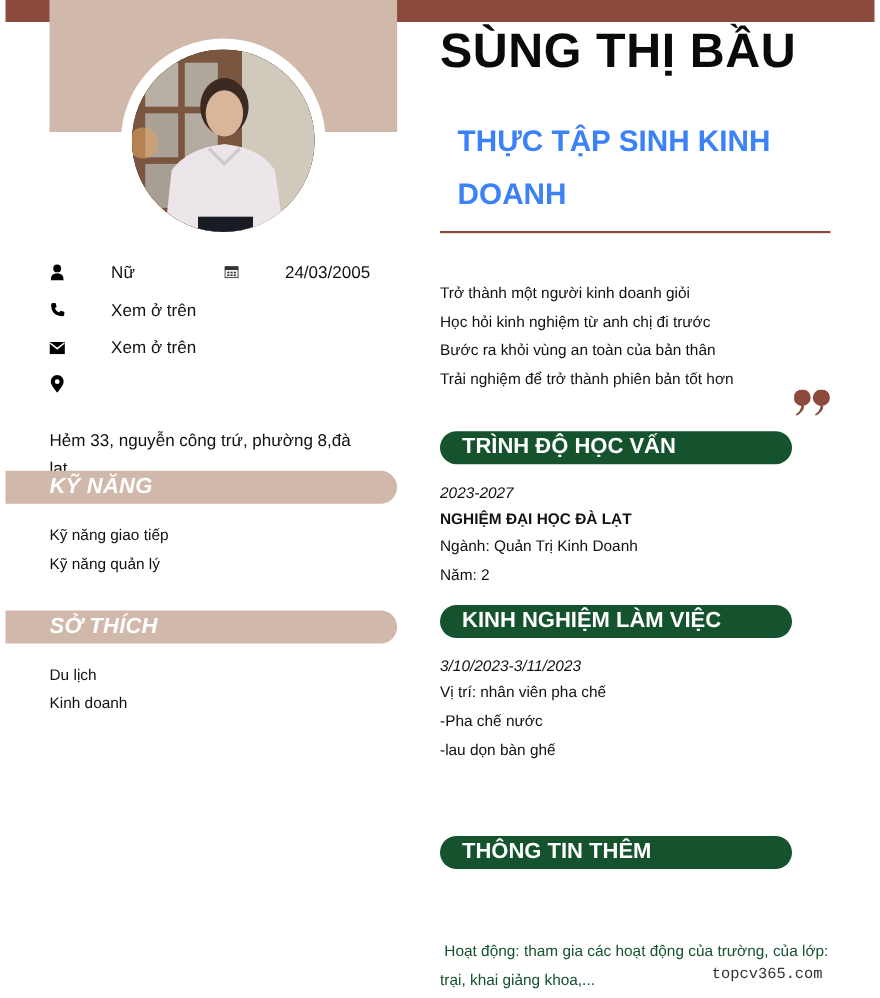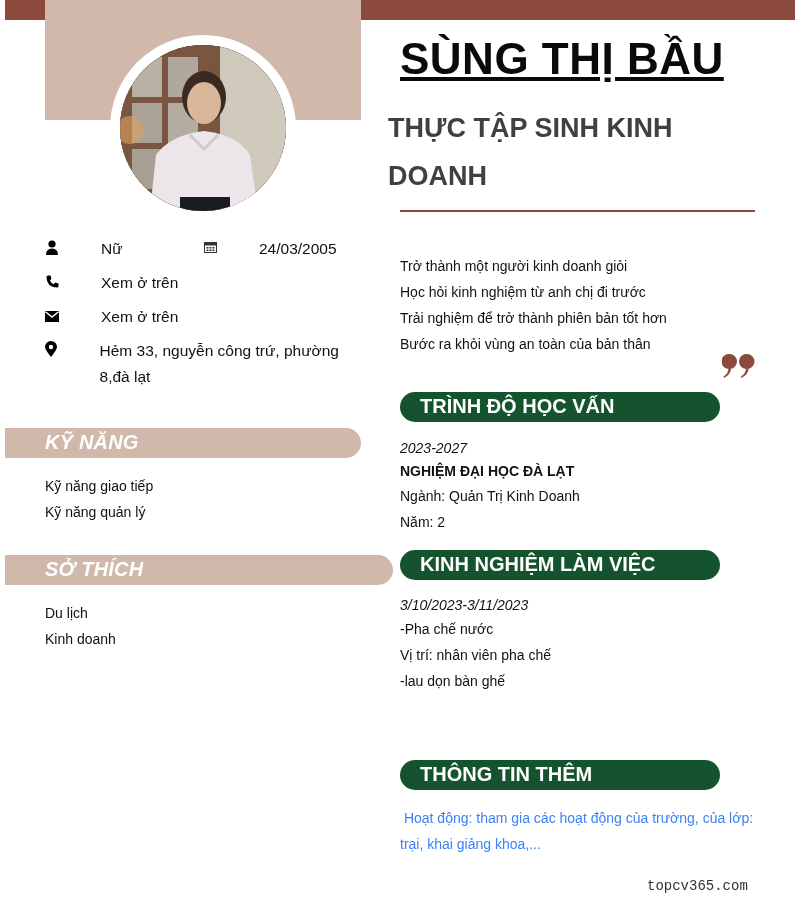--- a/index.html
+++ b/index.html
@@ -24,42 +24,42 @@
 
   
   .l-head { position: absolute; left: 5px; width: 356px; height: 30px; background: #d0b8aa;
             border-radius: 0 15px 15px 0; }
   .l-head span { position: absolute; left: 40px; top: 3px; color: #ffffff; font-weight: bold;
                  font-size: 20px; letter-spacing: 0.2px; font-style: italic; }
   .l-list { position: absolute; left: 45px; font-size: 14px; color: #111; }
   .l-list div { height: 26px; line-height: 26px; }
 
   
-  .name { position: absolute; left: 400px; top: 34px; font-size: 44px; font-weight: bold; color: #0a0a0a;
-          letter-spacing: 0.5px; text-decoration: underline; }
-  .title { position: absolute; left: 388px; top: 104px; width: 330px; font-size: 27px; font-weight: bold;
-           line-height: 48px; color: #404040; }
+  .name { position: absolute; left: 400px; top: 22px; font-size: 44px; font-weight: bold; color: #0a0a0a;
+          letter-spacing: 0.5px; }
+  .title { position: absolute; left: 416px; top: 104px; width: 330px; font-size: 27px; font-weight: bold;
+           line-height: 48px; color: #3b82f6; }
   .divider { position: absolute; left: 400px; top: 210px; width: 355px; height: 2px; background: #8b4a3c; }
 
   .objective { position: absolute; left: 400px; top: 253px; font-size: 14px; color: #111; }
   .objective div { height: 26px; line-height: 26px; }
   .quote { position: absolute; left: 722px; top: 340px; color: #8b4a3c; font-size: 62px; font-weight: bold;
            font-family: "DejaVu Serif", serif; line-height: 60px; letter-spacing: -4px; }
 
   .r-head { position: absolute; left: 400px; width: 320px; height: 30px; background: #14532d;
             border-radius: 15px; }
   .r-head span { position: absolute; left: 20px; top: 3px; color: #ffffff; font-weight: bold;
                  font-size: 20px; }
 
   .r-block { position: absolute; left: 400px; font-size: 14px; color: #111; }
   .r-block div { height: 26px; line-height: 26px; }
   .r-block .it { font-style: italic; height: 22px; line-height: 22px; }
   .r-block .bold { font-weight: bold; height: 24px; line-height: 24px; }
 
-  .extra { position: absolute; left: 400px; top: 805px; width: 360px; font-size: 14px; line-height: 26px; color: #3b82f6; }
+  .extra { position: absolute; left: 400px; top: 851px; width: 360px; font-size: 14px; line-height: 26px; color: #14532d; }
   .footer { position: absolute; left: 647px; top: 878px; font-family: "Liberation Mono", "DejaVu Sans Mono", monospace;
             font-size: 14px; color: #333; }
 </style>
 </head>
 <body>
 
 <div class="top-bar"></div>
 <div class="photo-bg"></div>
 <div class="avatar-ring"></div>
 <div class="avatar" title="Ảnh đại diện">
@@ -118,56 +118,56 @@
   </div>
   <div class="c-row" style="left:0;top:68px;">
     <span class="ic">
       <svg width="14" height="11" viewBox="0 0 14 11" style="margin-top:3px">
           <path d="M0 0 L14 0 L14 11 L0 11 Z" fill="#000"></path>
           <path d="M0.5 0.8 L7 6 L13.5 0.8" fill="none" stroke="#fff" stroke-width="1.4"></path>
         </svg>
     </span>
     <span class="tx">Xem ở trên</span>
   </div>
-  <div class="c-row" style="left:0;top:102px;width:310px;">
+  <div class="c-row" style="left:0;top:102px;width:310px;flex-direction:column;">
     <span class="ic">
       <svg width="12" height="16" viewBox="0 0 12 16">
           <path d="M6 16 Q0 8.5 0 6 A6 6 0 0 1 12 6 Q12 8.5 6 16 Z" fill="#000"></path>
           <circle cx="6" cy="6" r="2.2" fill="#fff"></circle>
         </svg>
     </span>
     <span class="tx" style="width:285px;">Hẻm 33, nguyễn công trứ, phường 8,đà lạt</span>
   </div>
 </div>
 
 <div class="l-head" style="top:428px;">
   <span>KỸ NĂNG</span>
 </div>
 <div class="l-list" style="top:473px;">
   <div>Kỹ năng giao tiếp</div>
   <div>Kỹ năng quản lý</div>
 </div>
 
-<div class="l-head" style="top:555px;padding-left:32px;">
+<div class="l-head" style="top:555px;">
   <span>SỞ THÍCH</span>
 </div>
 <div class="l-list" style="top:600px;">
   <div>Du lịch</div>
   <div>Kinh doanh</div>
 </div>
 
 <div class="name">SÙNG THỊ BẦU</div>
 <div class="title">THỰC TẬP SINH KINH DOANH</div>
 <div class="divider"></div>
 
 <div class="objective">
   <div>Trở thành một người kinh doanh giỏi</div>
   <div>Học hỏi kinh nghiệm từ anh chị đi trước</div>
+  <div>Bước ra khỏi vùng an toàn của bản thân</div>
   <div>Trải nghiệm để trở thành phiên bản tốt hơn</div>
-  <div>Bước ra khỏi vùng an toàn của bản thân</div>
 </div>
 <div class="quote">
   <svg width="34" height="24" viewBox="0 0 34 24" style="position:absolute;left:0;top:14px;">
     <path d="M7.5 0 A7.5 7.5 0 1 1 7.5 15 L9 15 Q9 20 2 24 L1.5 22.5 Q6 19.5 6.5 15 A7.5 7.5 0 0 1 7.5 0 Z" fill="#8b4a3c"></path>
     <path d="M25 0 A7.5 7.5 0 1 1 25 15 L26.5 15 Q26.5 20 19.5 24 L19 22.5 Q23.5 19.5 24 15 A7.5 7.5 0 0 1 25 0 Z" fill="#8b4a3c"></path>
   </svg>
 </div>
 
 <div class="r-head" style="top:392px;">
   <span>TRÌNH ĐỘ HỌC VẤN</span>
@@ -177,22 +177,22 @@
   <div class="bold">NGHIỆM ĐẠI HỌC ĐÀ LẠT</div>
   <div>Ngành: Quản Trị Kinh Doanh</div>
   <div>Năm: 2</div>
 </div>
 
 <div class="r-head" style="top:550px;">
   <span>KINH NGHIỆM LÀM VIỆC</span>
 </div>
 <div class="r-block" style="top:594px;">
   <div class="it">3/10/2023-3/11/2023</div>
+  <div>Vị trí: nhân viên pha chế</div>
   <div>-Pha chế nước</div>
-  <div>Vị trí: nhân viên pha chế</div>
   <div>-lau dọn bàn ghế</div>
 </div>
 
 <div class="r-head" style="top:760px;">
   <span>THÔNG TIN THÊM</span>
 </div>
 <div class="extra" style="white-space:pre-wrap;"> Hoạt động: tham gia các hoạt động của trường, của lớp: trại, khai giảng khoa,...</div>
 
 <div class="footer">topcv365.com</div>
 

